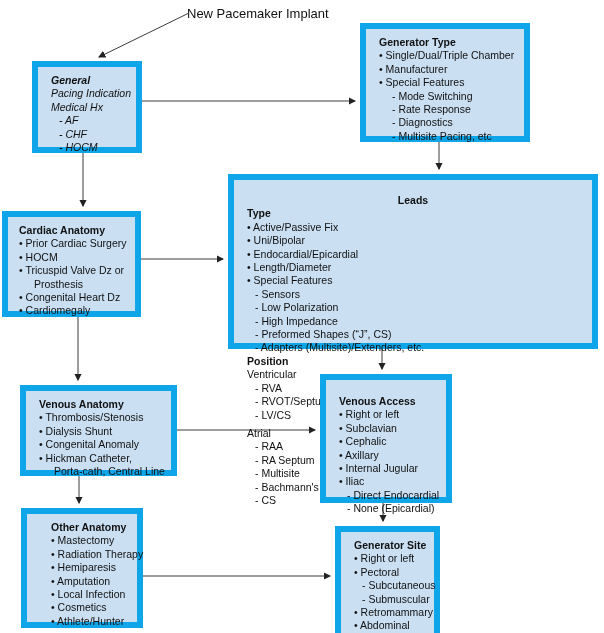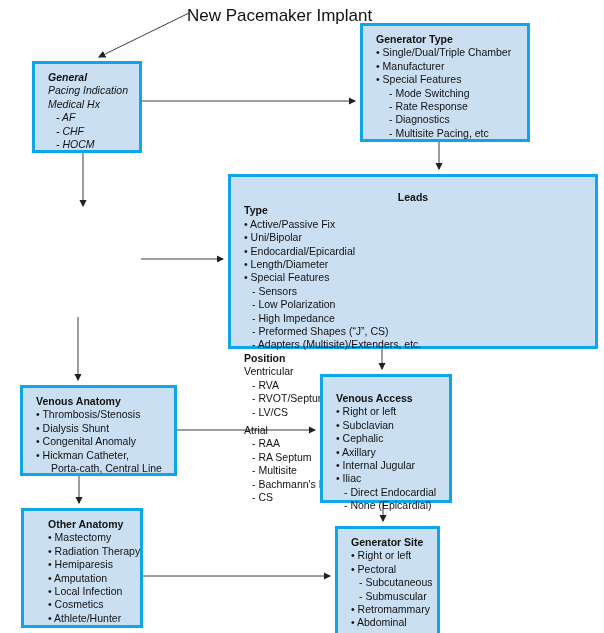--- a/index.html
+++ b/index.html
@@ -1,23 +1,23 @@
 <!DOCTYPE html>
 <html><head>
 <meta charset="utf-8">
 <style>
   html,body{margin:0;padding:0;background:#fff;}
   .canvas{
     position:relative;width:604px;height:633px;background:#ffffff;
     font-family:"Liberation Sans",sans-serif;color:#111;overflow:hidden;
   }
-  .root-label{position:absolute;left:187px;top:6px;font-size:17px;white-space:nowrap;}
+  .root-label{position:absolute;left:187px;top:6px;font-size:13px;white-space:nowrap;}
   svg.edges{position:absolute;left:0;top:0;z-index:1;pointer-events:none;}
   .box{
-    position:absolute;z-index:2;background:#cadff2;border:3px solid #0ea5e9;
+    position:absolute;z-index:2;background:#cadff2;border:6px solid #0ea5e9;
     box-sizing:border-box;padding:7px 3px 0 13px;font-size:10.5px;line-height:13.4px;
     white-space:nowrap;
   }
   .bt{font-weight:700;}
   .s1{margin-left:8px;}
   .s2{margin-left:13px;}
   .cont{margin-left:15px;}
   .gap{margin-top:5px;}
   .leads-title{text-align:center;font-weight:700;margin-right:10px;}
   .leads-row{display:flex;flex-direction:column;}
@@ -97,20 +97,29 @@
         <div class="gap">Atrial</div>
         <div class="s1">- RAA</div>
         <div class="s1">- RA Septum</div>
         <div class="s1">- Multisite</div>
         <div class="s1">- Bachmann's Bundle</div>
         <div class="s1">- CS</div>
       </div>
     </div>
   </div>
 
+  <div class="box" style="left:2px;top:211px;width:139px;height:106px;padding-left:11px;">
+    <div class="bt">Cardiac Anatomy</div>
+    <div>• Prior Cardiac Surgery</div>
+    <div>• HOCM</div>
+    <div>• Tricuspid Valve Dz or</div>
+    <div class="cont">Prosthesis</div>
+    <div>• Congenital Heart Dz</div>
+    <div>• Cardiomegaly</div>
+  </div>
 
   <div class="box" style="left:20px;top:385px;width:157px;height:91px;">
     <div class="bt">Venous Anatomy</div>
     <div>• Thrombosis/Stenosis</div>
     <div>• Dialysis Shunt</div>
     <div>• Congenital Anomaly</div>
     <div>• Hickman Catheter,</div>
     <div class="cont">Porta-cath, Central Line</div>
   </div>
 

